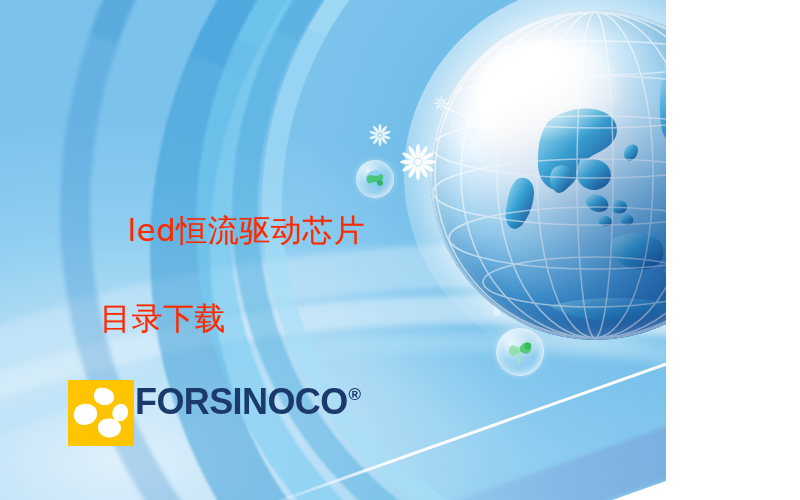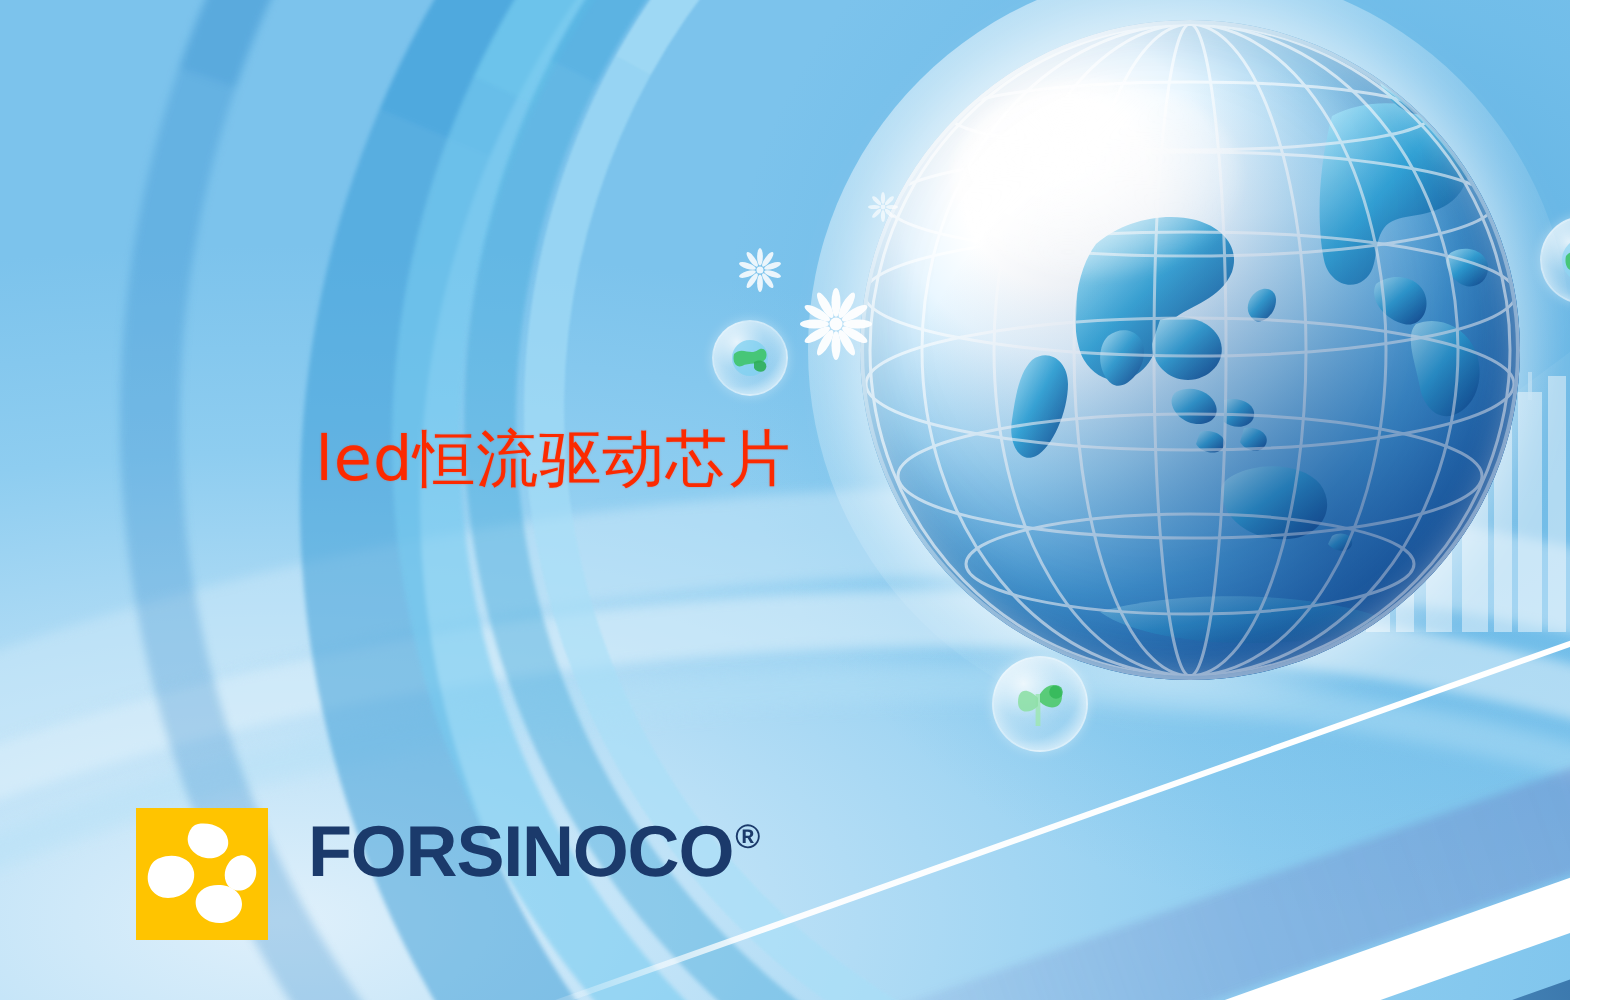--- a/index.html
+++ b/index.html
@@ -1,23 +1,22 @@
 <!DOCTYPE html>
 <html><head>
 <meta charset="utf-8">
 <style>
   html,body{margin:0;padding:0;background:#fff;}
   body{font-family:"Liberation Sans",sans-serif;}
 
   #banner{
     position:relative;
-    width:785px;height:500px;
+    width:666px;height:500px;
     overflow:hidden;
     background:#8ccbef;
-    text-align:center;
   }
 
   
   .bg-base{
     position:absolute;inset:0;
     background:
       radial-gradient(120% 90% at 18% 92%, #dff0fb 0%, #bfe2f7 22%, #8ecdf0 52%, #7cc3ec 75%),
       linear-gradient(180deg,#8ecdef 0%, #86c9ee 45%, #a7d8f4 78%, #cfeaf9 100%);
   }
   .bg-right-wash{
@@ -193,21 +192,21 @@
     line-height:1.42;
     letter-spacing:.5px;
     white-space:pre-wrap;
     text-shadow:0 0 1px rgba(252,42,0,.35);
   }
   #headline .line2{display:block;padding-left:14px;}
 
   
   #logo{
     position:absolute;left:68px;top:380px;
-    display:flex;align-items:flex-start;gap:20px;margin-top:24px;
+    display:flex;align-items:flex-start;gap:1px;
   }
   .logo-mark{
     width:66px;height:66px;background:#ffc400;
     flex:0 0 auto;position:relative;
   }
   .logo-text{display:flex;flex-direction:column;padding-top:4px;}
   .logo-word{
     display:flex;align-items:flex-start;
     color:#1b3a6b;
     font-family:"Liberation Sans",sans-serif;
@@ -428,20 +427,21 @@
   </div>
 
   <div class="band band-violet"></div>
   <div class="band band-line"></div>
   <div class="band band-white"></div>
   <div class="band band-dark2"></div>
   <div class="band band-corner"></div>
 
   <div id="headline">
     <span>led恒流驱动芯片</span>
+    <span class="line2">目录下载</span>
   </div>
 
   <div id="logo">
     <div class="logo-mark">
       <svg viewBox="0 0 66 66" width="66" height="66">
         <g fill="#ffffff">
           <path d="M31 8 C38 7,45 10,46 16 C47 22,41 26,35 25 C29 24,25 19,26 14 C27 10,29 8.4,31 8 Z"></path>
           <path d="M55 24 C60 26,62 33,58 38 C54 43,47 42,45 37 C43 32,46 26,50 24.4 C52 23.6,53.6 23.4,55 24 Z"></path>
           <path d="M12 25 C19 22,28 25,29 32 C30 39,24 45,16 45 C9 45,5 39,6 33 C7 28,9 26,12 25 Z"></path>
           <path d="M37 39 C45 37,53 41,53 48 C53 55,45 59,38 57 C31 55,28 48,31 43 C33 40.6,35 39.4,37 39 Z"></path>

